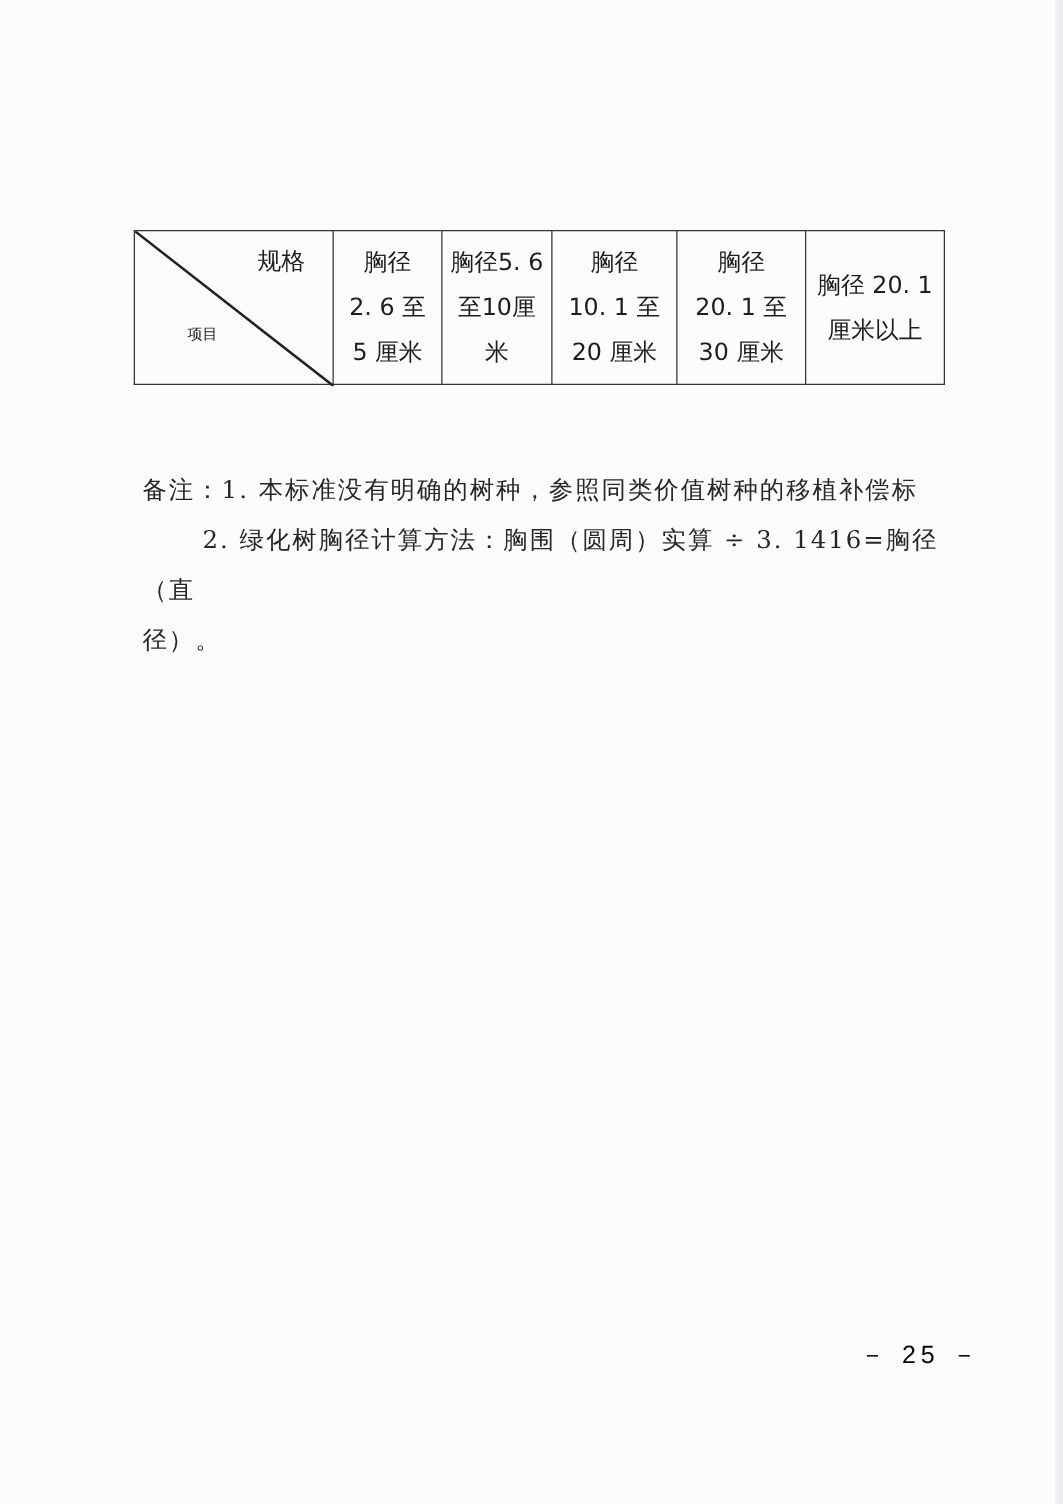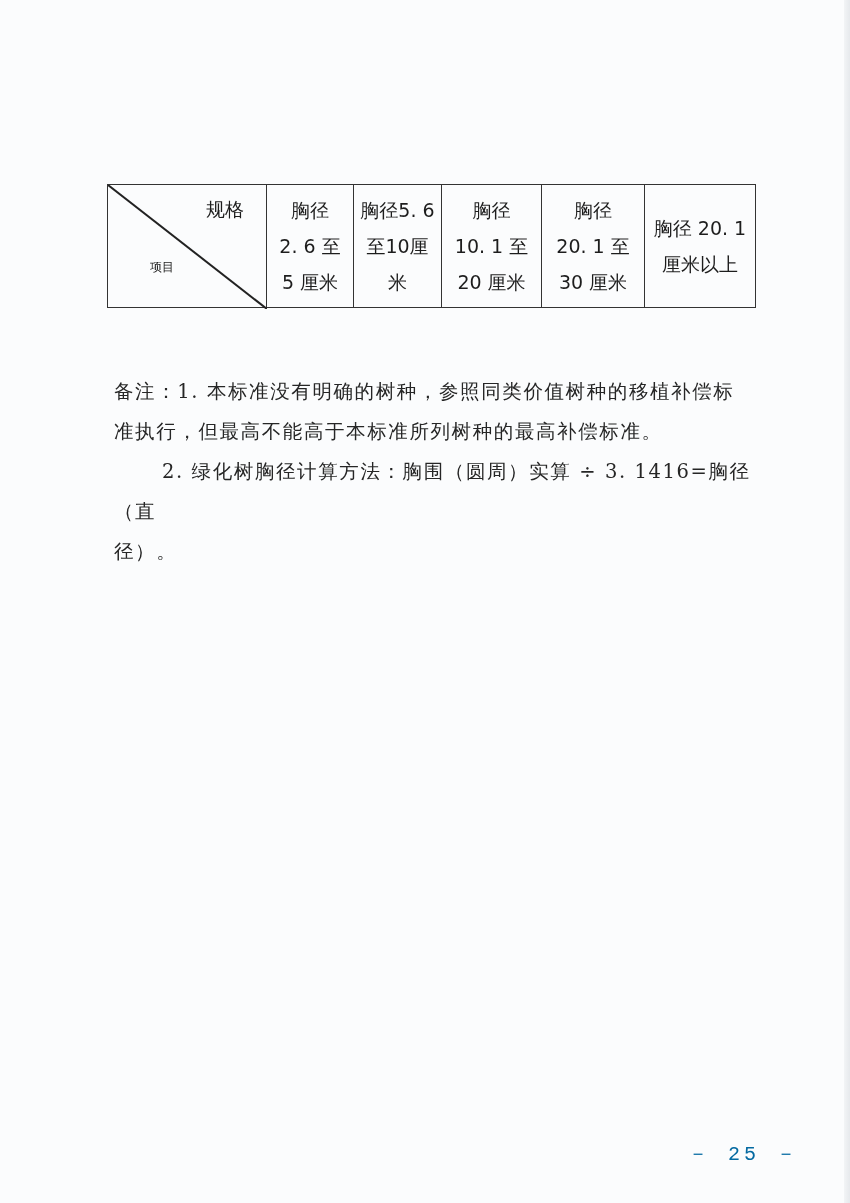--- a/index.html
+++ b/index.html
@@ -65,23 +65,23 @@
     position: absolute; left: 114px; top: 372px; width: 640px;
     font-family: "DejaVu Serif", "Liberation Serif", serif;
     font-size: 19.5px;
     line-height: 40px;
     color: #262626;
     letter-spacing: 1.6px;
   }
   .notes p { margin: 0; }
   .notes .indent { text-indent: 48px; }
   .page-num {
-    position: absolute; left: 688px; top: 1140px;
-    font-family: Liberation Mono, monospace;
-    font-size: 20px; color: #0369a1; letter-spacing: 4px;
+    position: absolute; left: 688px; top: 1070px;
+    font-family: Liberation Sans, sans-serif;
+    font-size: 20px; color: #000000; letter-spacing: 4px;
   }
 </style>
 </head>
 <body>
 
 <div class="page-edge"></div>
 
 <table class="std">
   <colgroup>
     <col style="width:159px">
@@ -123,18 +123,17 @@
     <td>
       <div>胸径 20. 1</div>
       <div>厘米以上</div>
     </td>
   </tr>
 </tbody>
   </table>
 
 <div class="notes">
   <p>备注：1. 本标准没有明确的树种，参照同类价值树种的移植补偿标</p>
-  <p>准执行，但最高不能高于本标准所列树种的最高补偿标准。</p>
   <p class="indent">2. 绿化树胸径计算方法：胸围（圆周）实算 ÷ 3. 1416=胸径（直</p>
   <p>径）。</p>
 </div>
 
 <div class="page-num">－ 25 －</div>
 
 </body></html>

